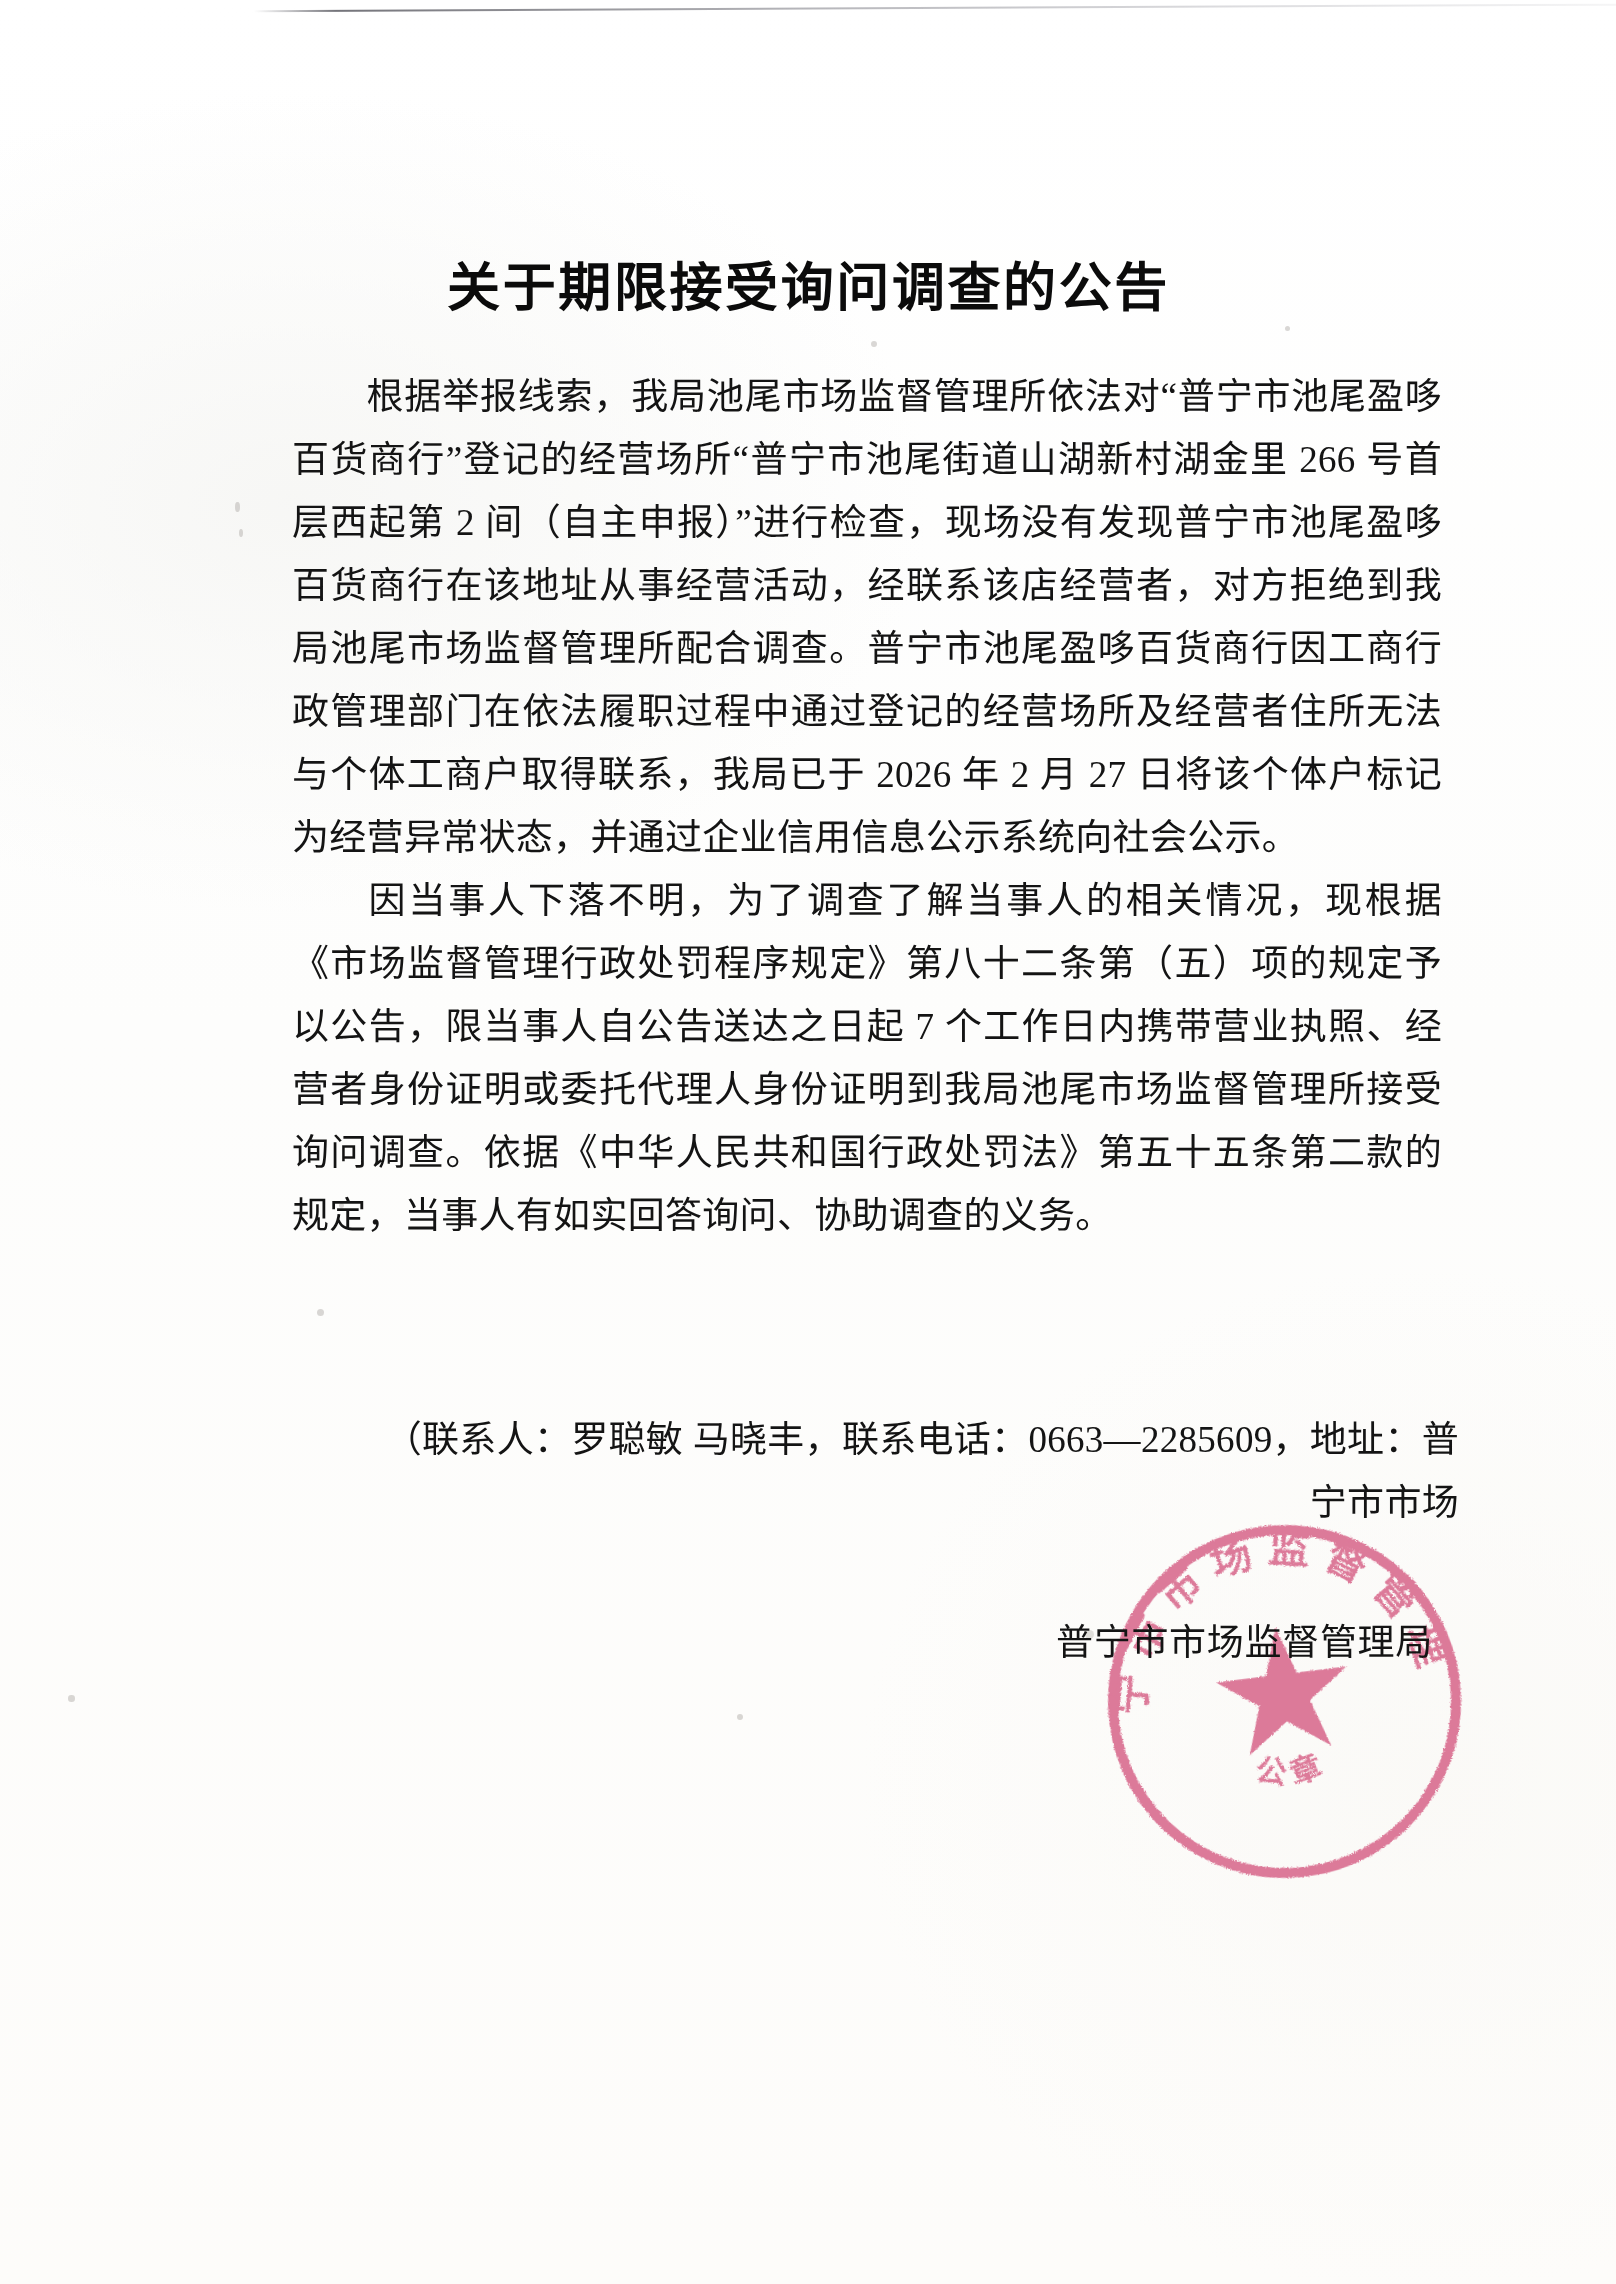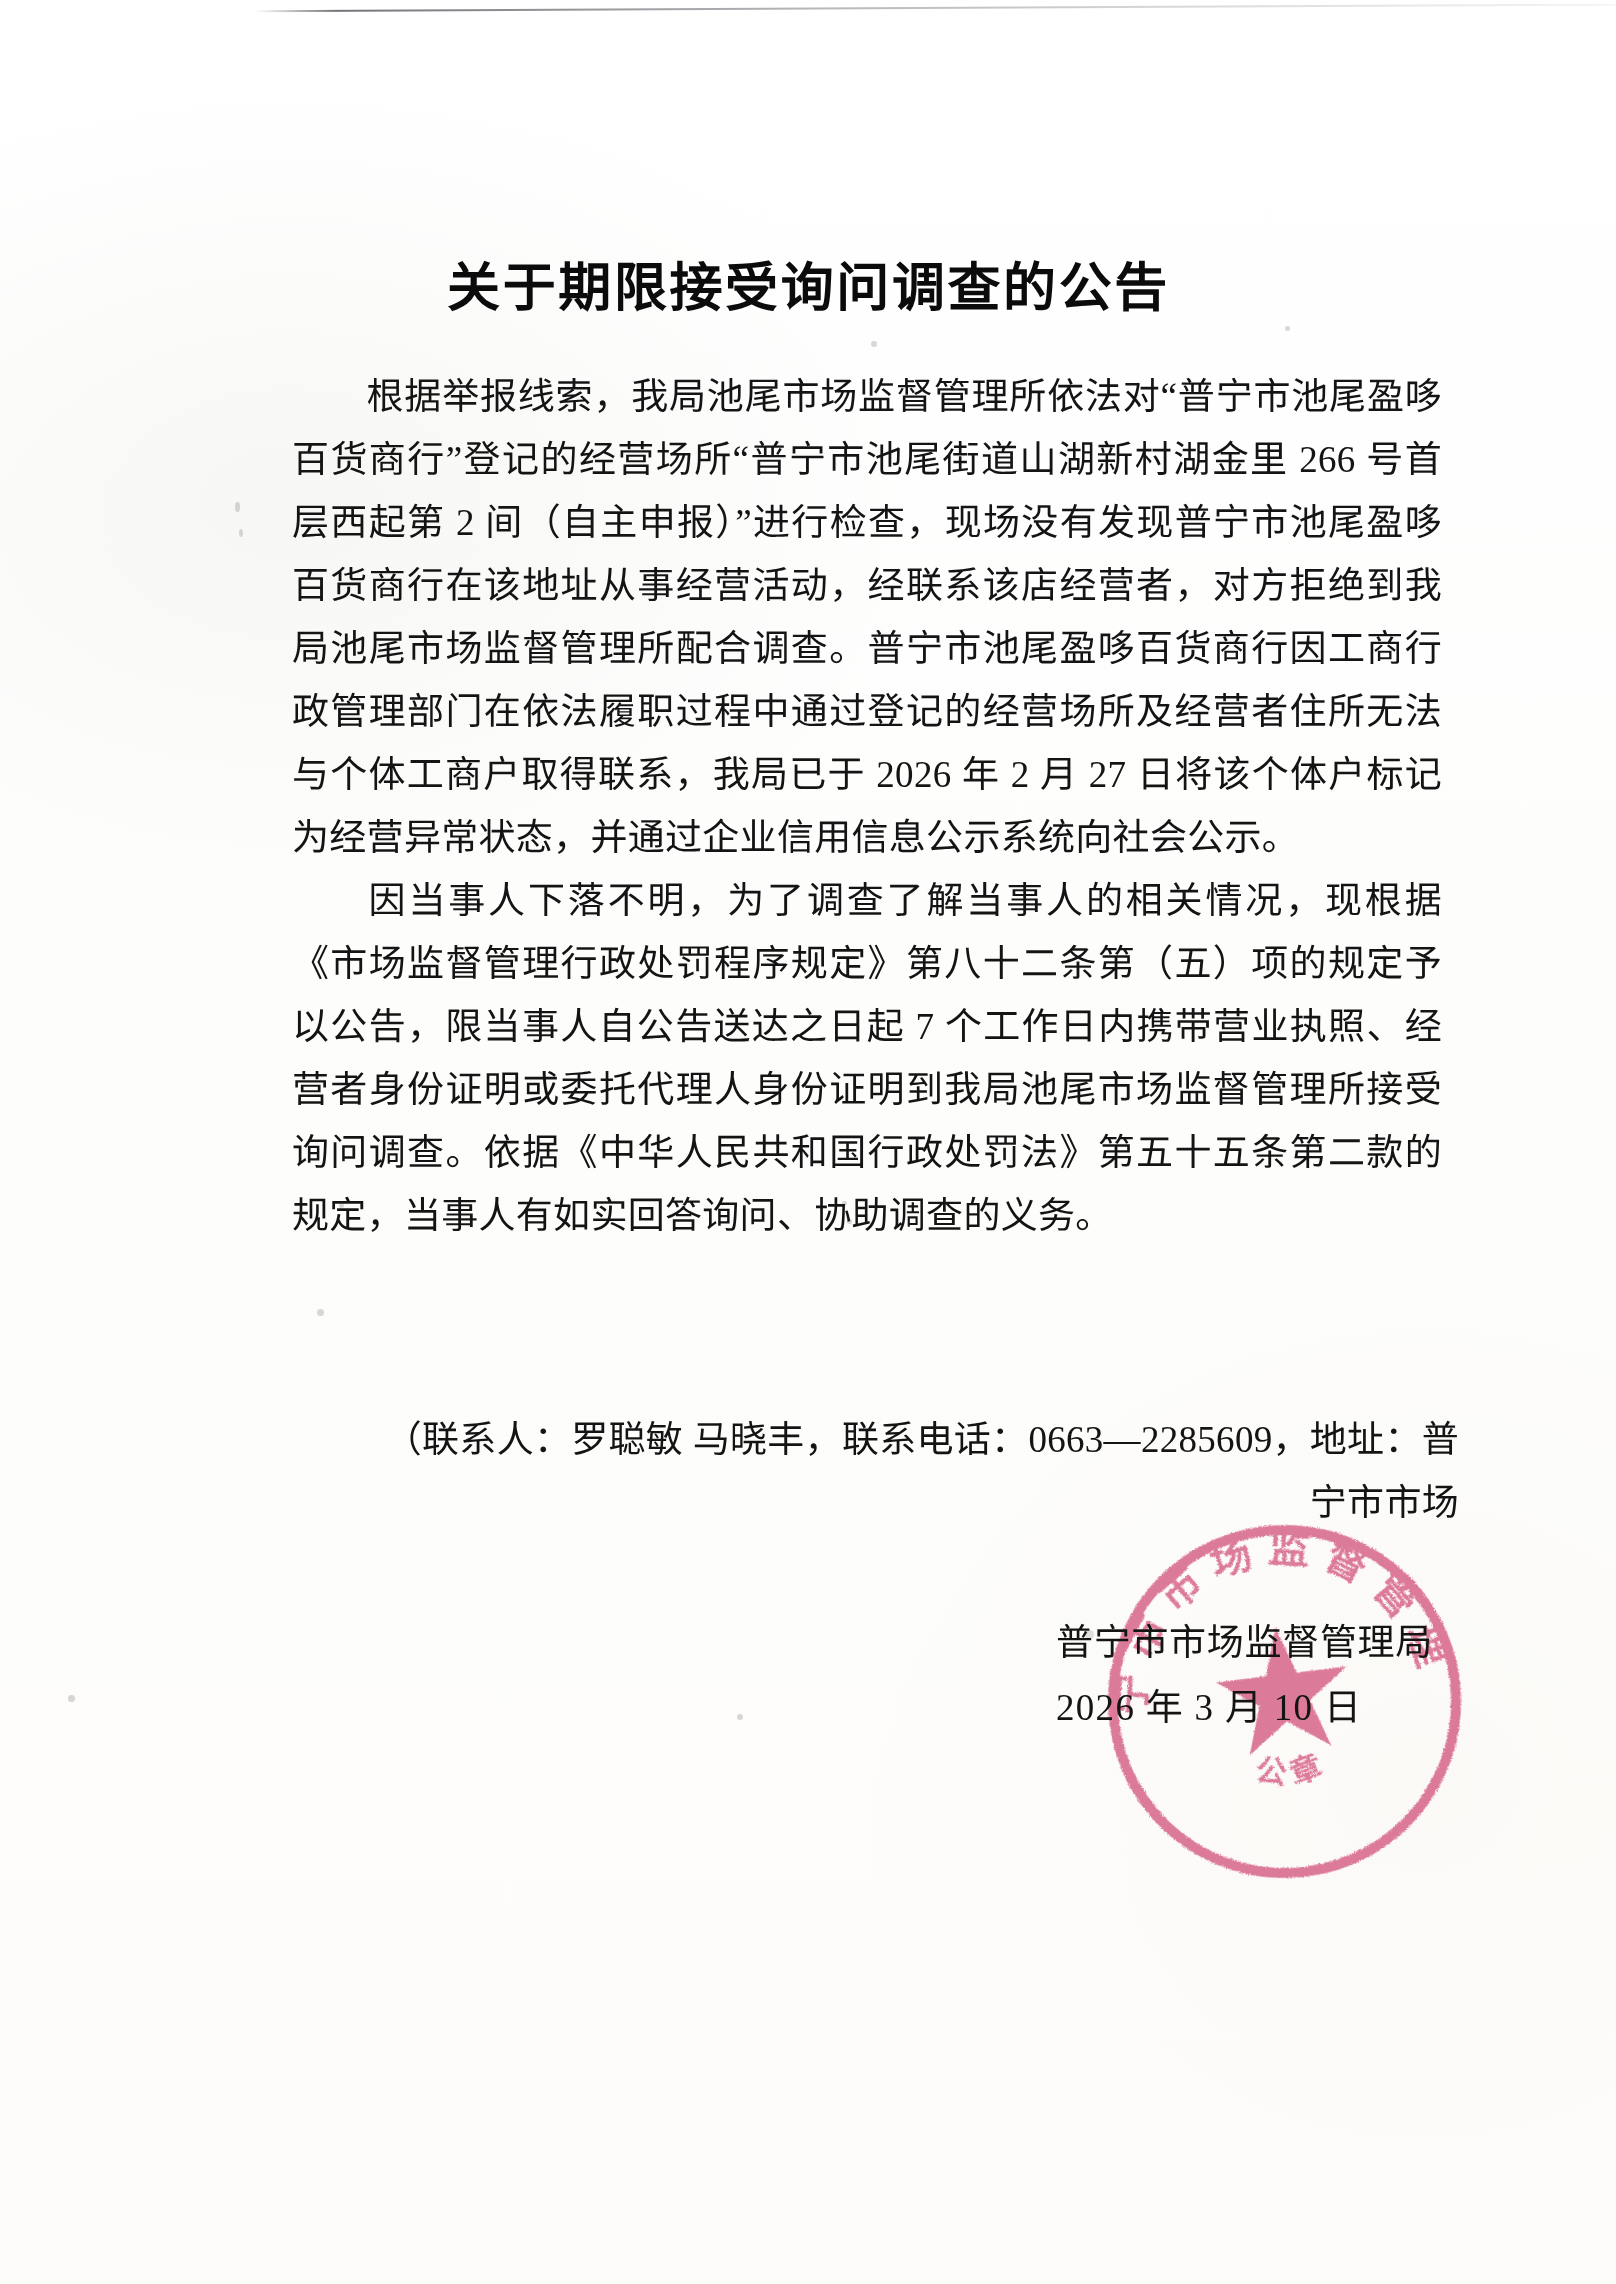--- a/index.html
+++ b/index.html
@@ -200,18 +200,17 @@
             <textPath href="#sealArcBottom" startOffset="50%" text-anchor="middle">公章</textPath>
           </text>
 
           <polygon points="200,118 217,170 272,170 228,202 245,254 200,222 155,254 172,202 128,170 183,170" fill="#d4567f"></polygon>
         </g>
       </svg>
     </div>
 
     <div class="sign-block">
       <div>普宁市市场监督管理局</div>
-      <div class="sign-date">2026 年 3 月 10 日</div>
     </div>
 
   </div>
 </div>
 
 
 </body></html>

